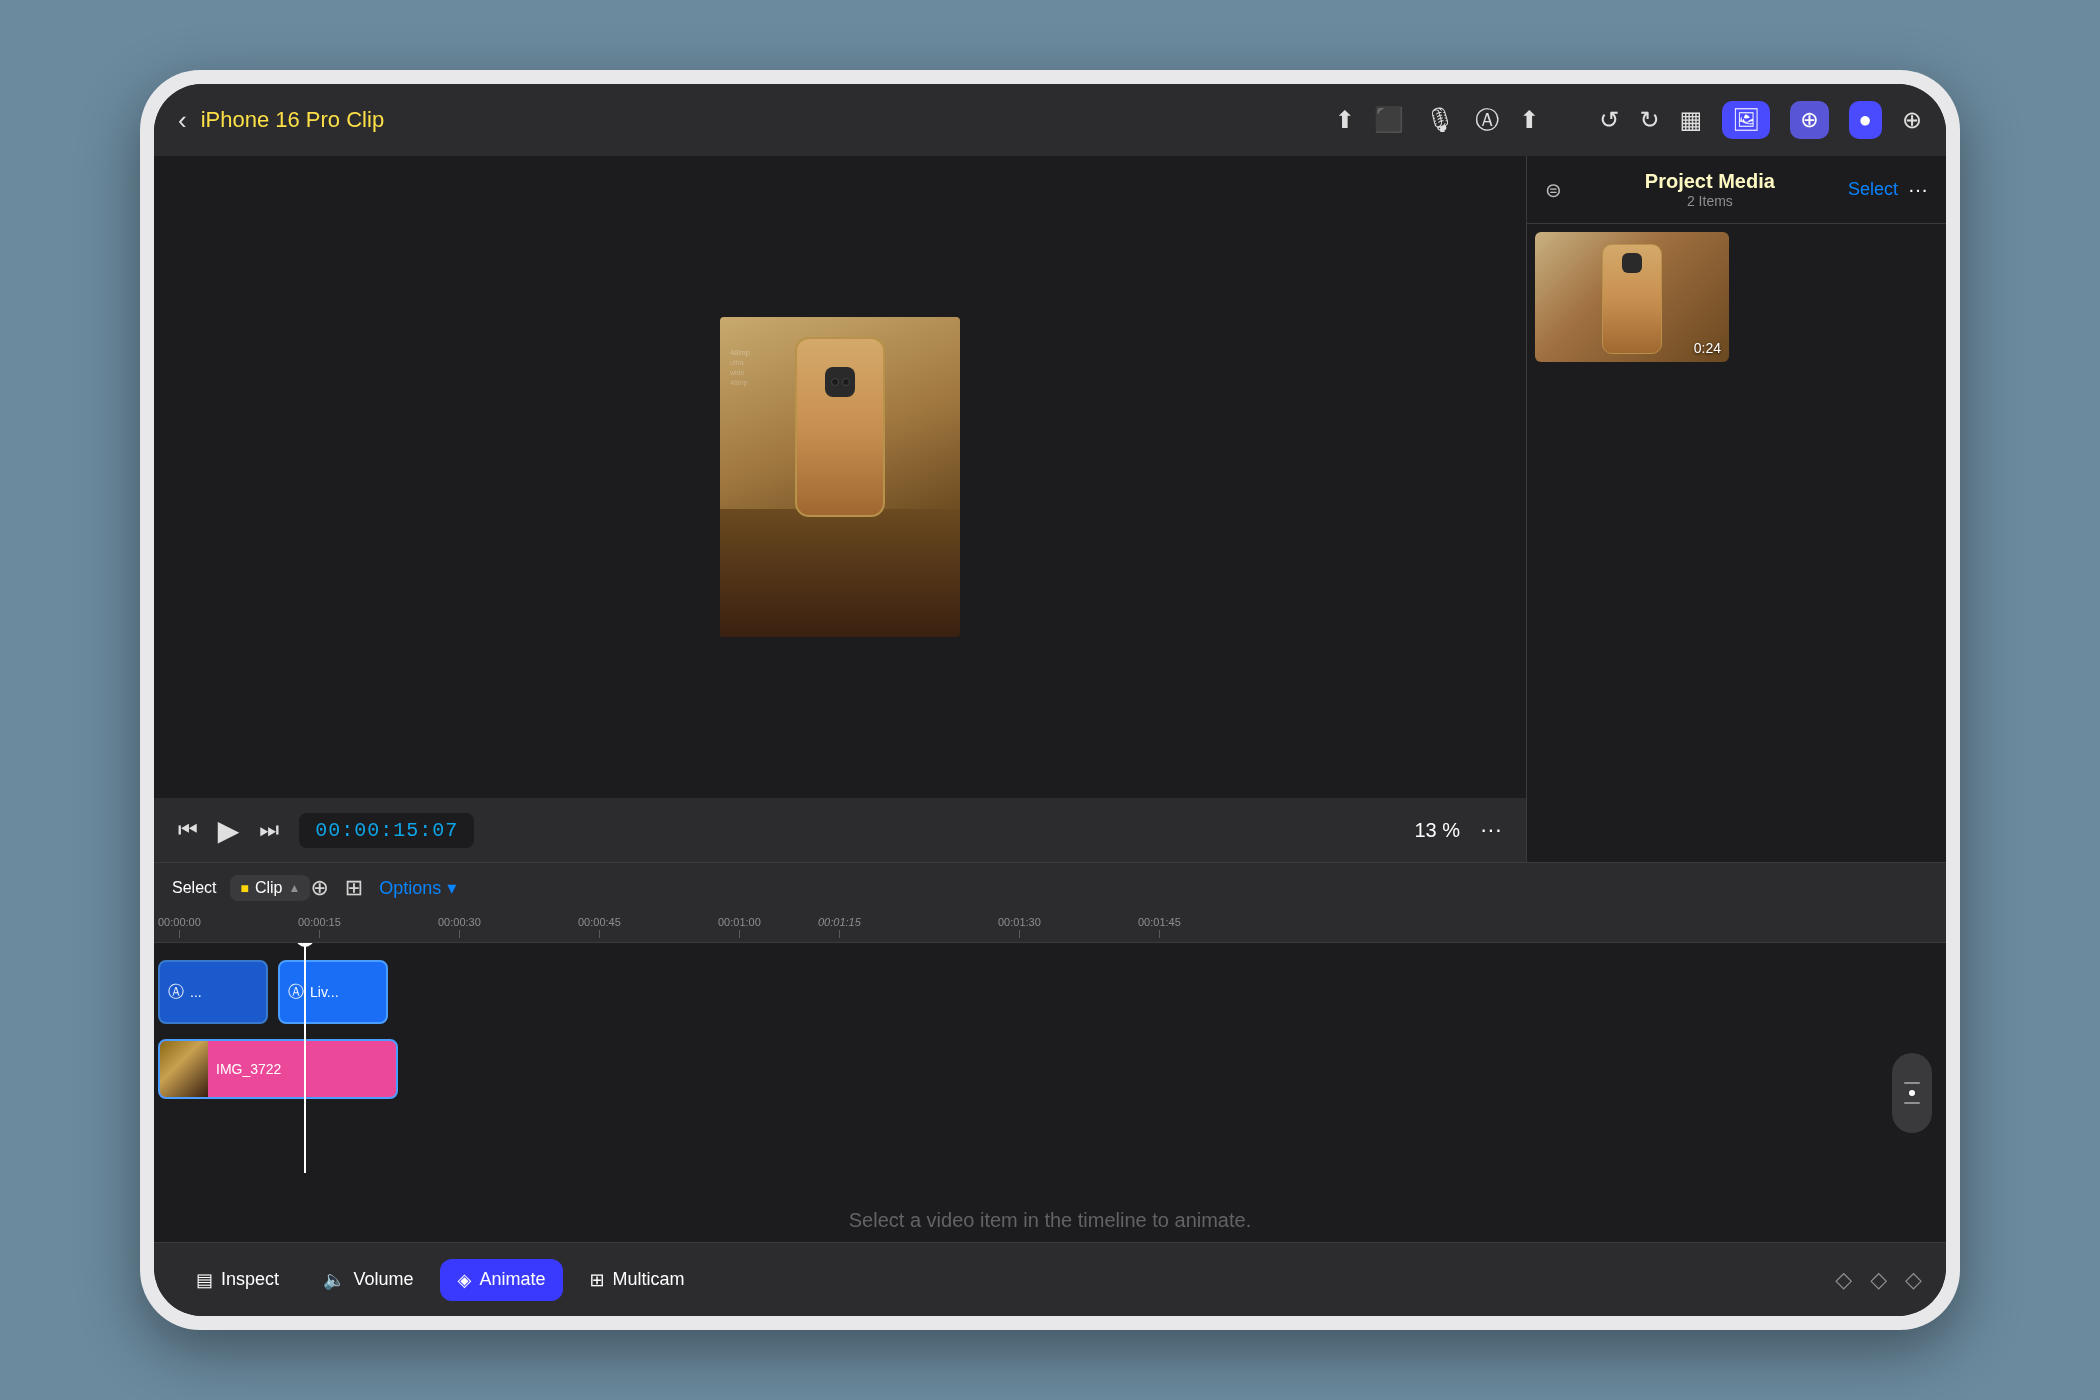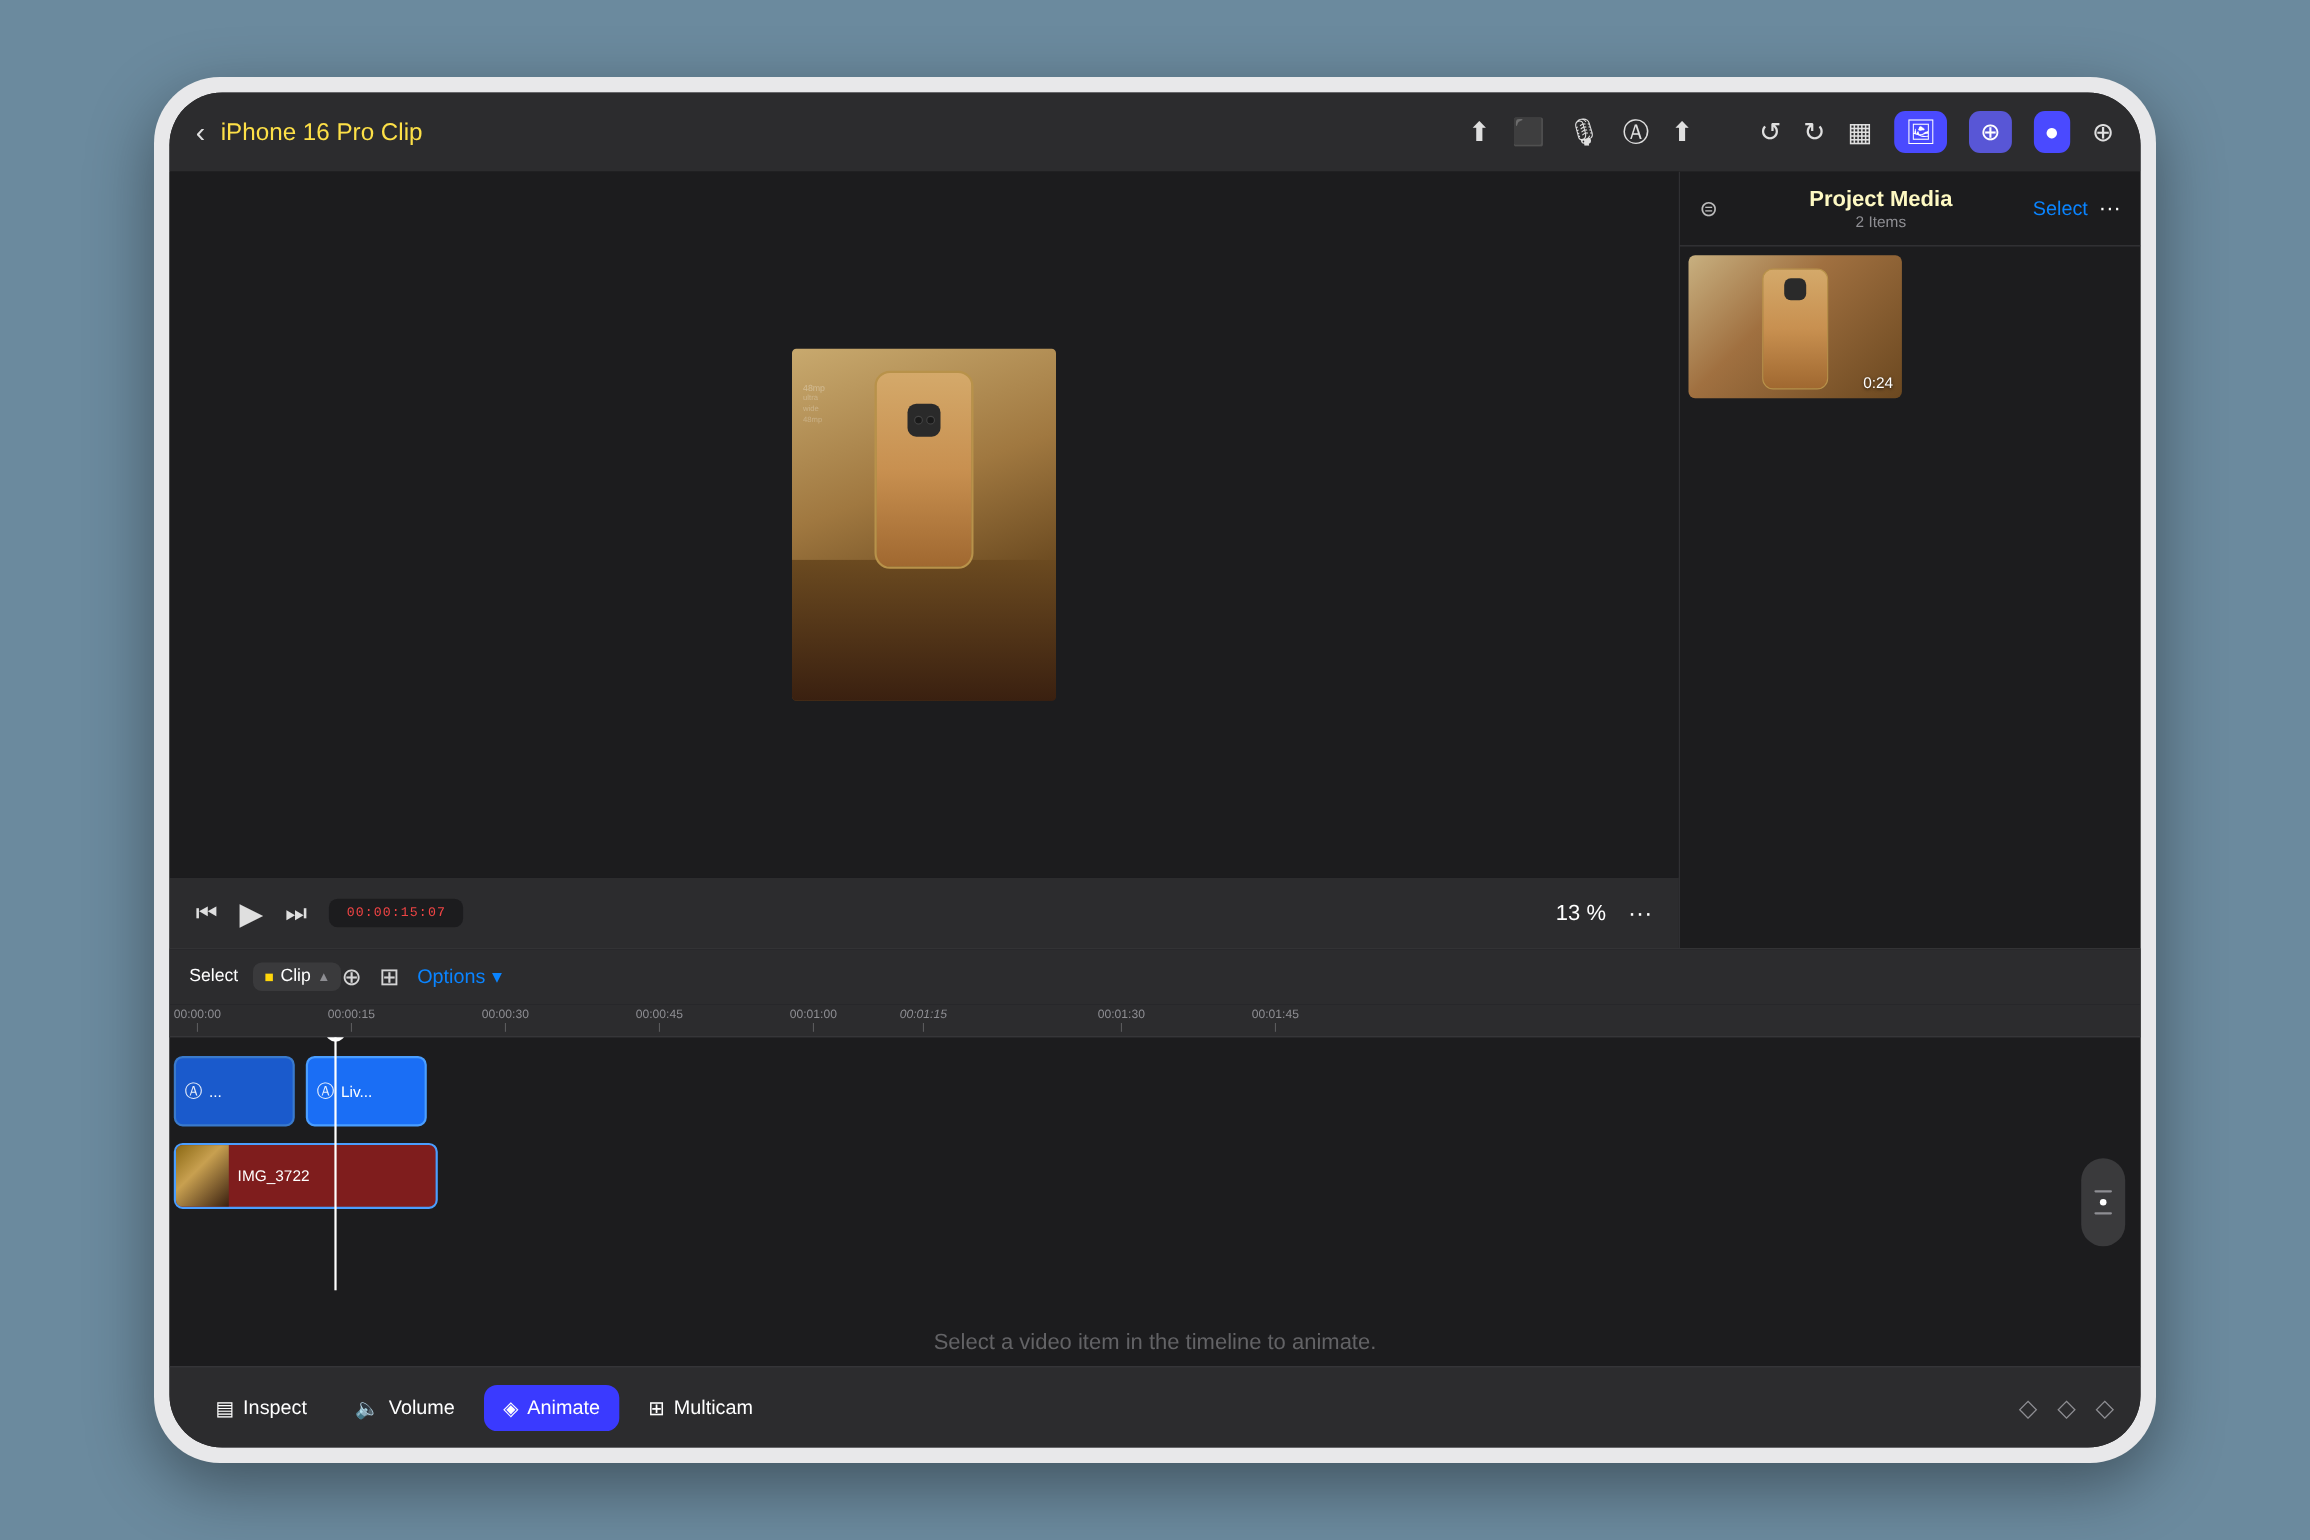--- a/index.html
+++ b/index.html
@@ -167,22 +167,22 @@
       flex-shrink: 0;
     }
     .transport-btn {
       color: #fff;
       font-size: 22px;
       cursor: pointer;
       opacity: 0.85;
     }
     .timecode {
       background: #1c1c1e;
-      color: #ef4444;
-      font-size: 12px;
+      color: #0ea5e9;
+      font-size: 20px;
       font-family: 'Courier New', monospace;
       padding: 6px 16px;
       border-radius: 8px;
       letter-spacing: 1px;
     }
     .zoom-indicator {
       color: #fff;
       font-size: 20px;
       margin-left: auto;
     }
@@ -440,21 +440,21 @@
       color: #fff;
       font-size: 14px;
       margin-left: 6px;
       white-space: nowrap;
       overflow: hidden;
     }
     .audio-clip {
       position: absolute;
       height: 60px;
       border-radius: 8px;
-      background: #7f1d1d;
+      background: #ec4899;
       border: 2px solid #4a9eff;
       display: flex;
       align-items: center;
       overflow: hidden;
     }
     .audio-thumb {
       width: 48px;
       height: 56px;
       background: linear-gradient(135deg, #8B6914 0%, #c8a050 40%, #3a2010 100%);
       margin-right: 8px;

